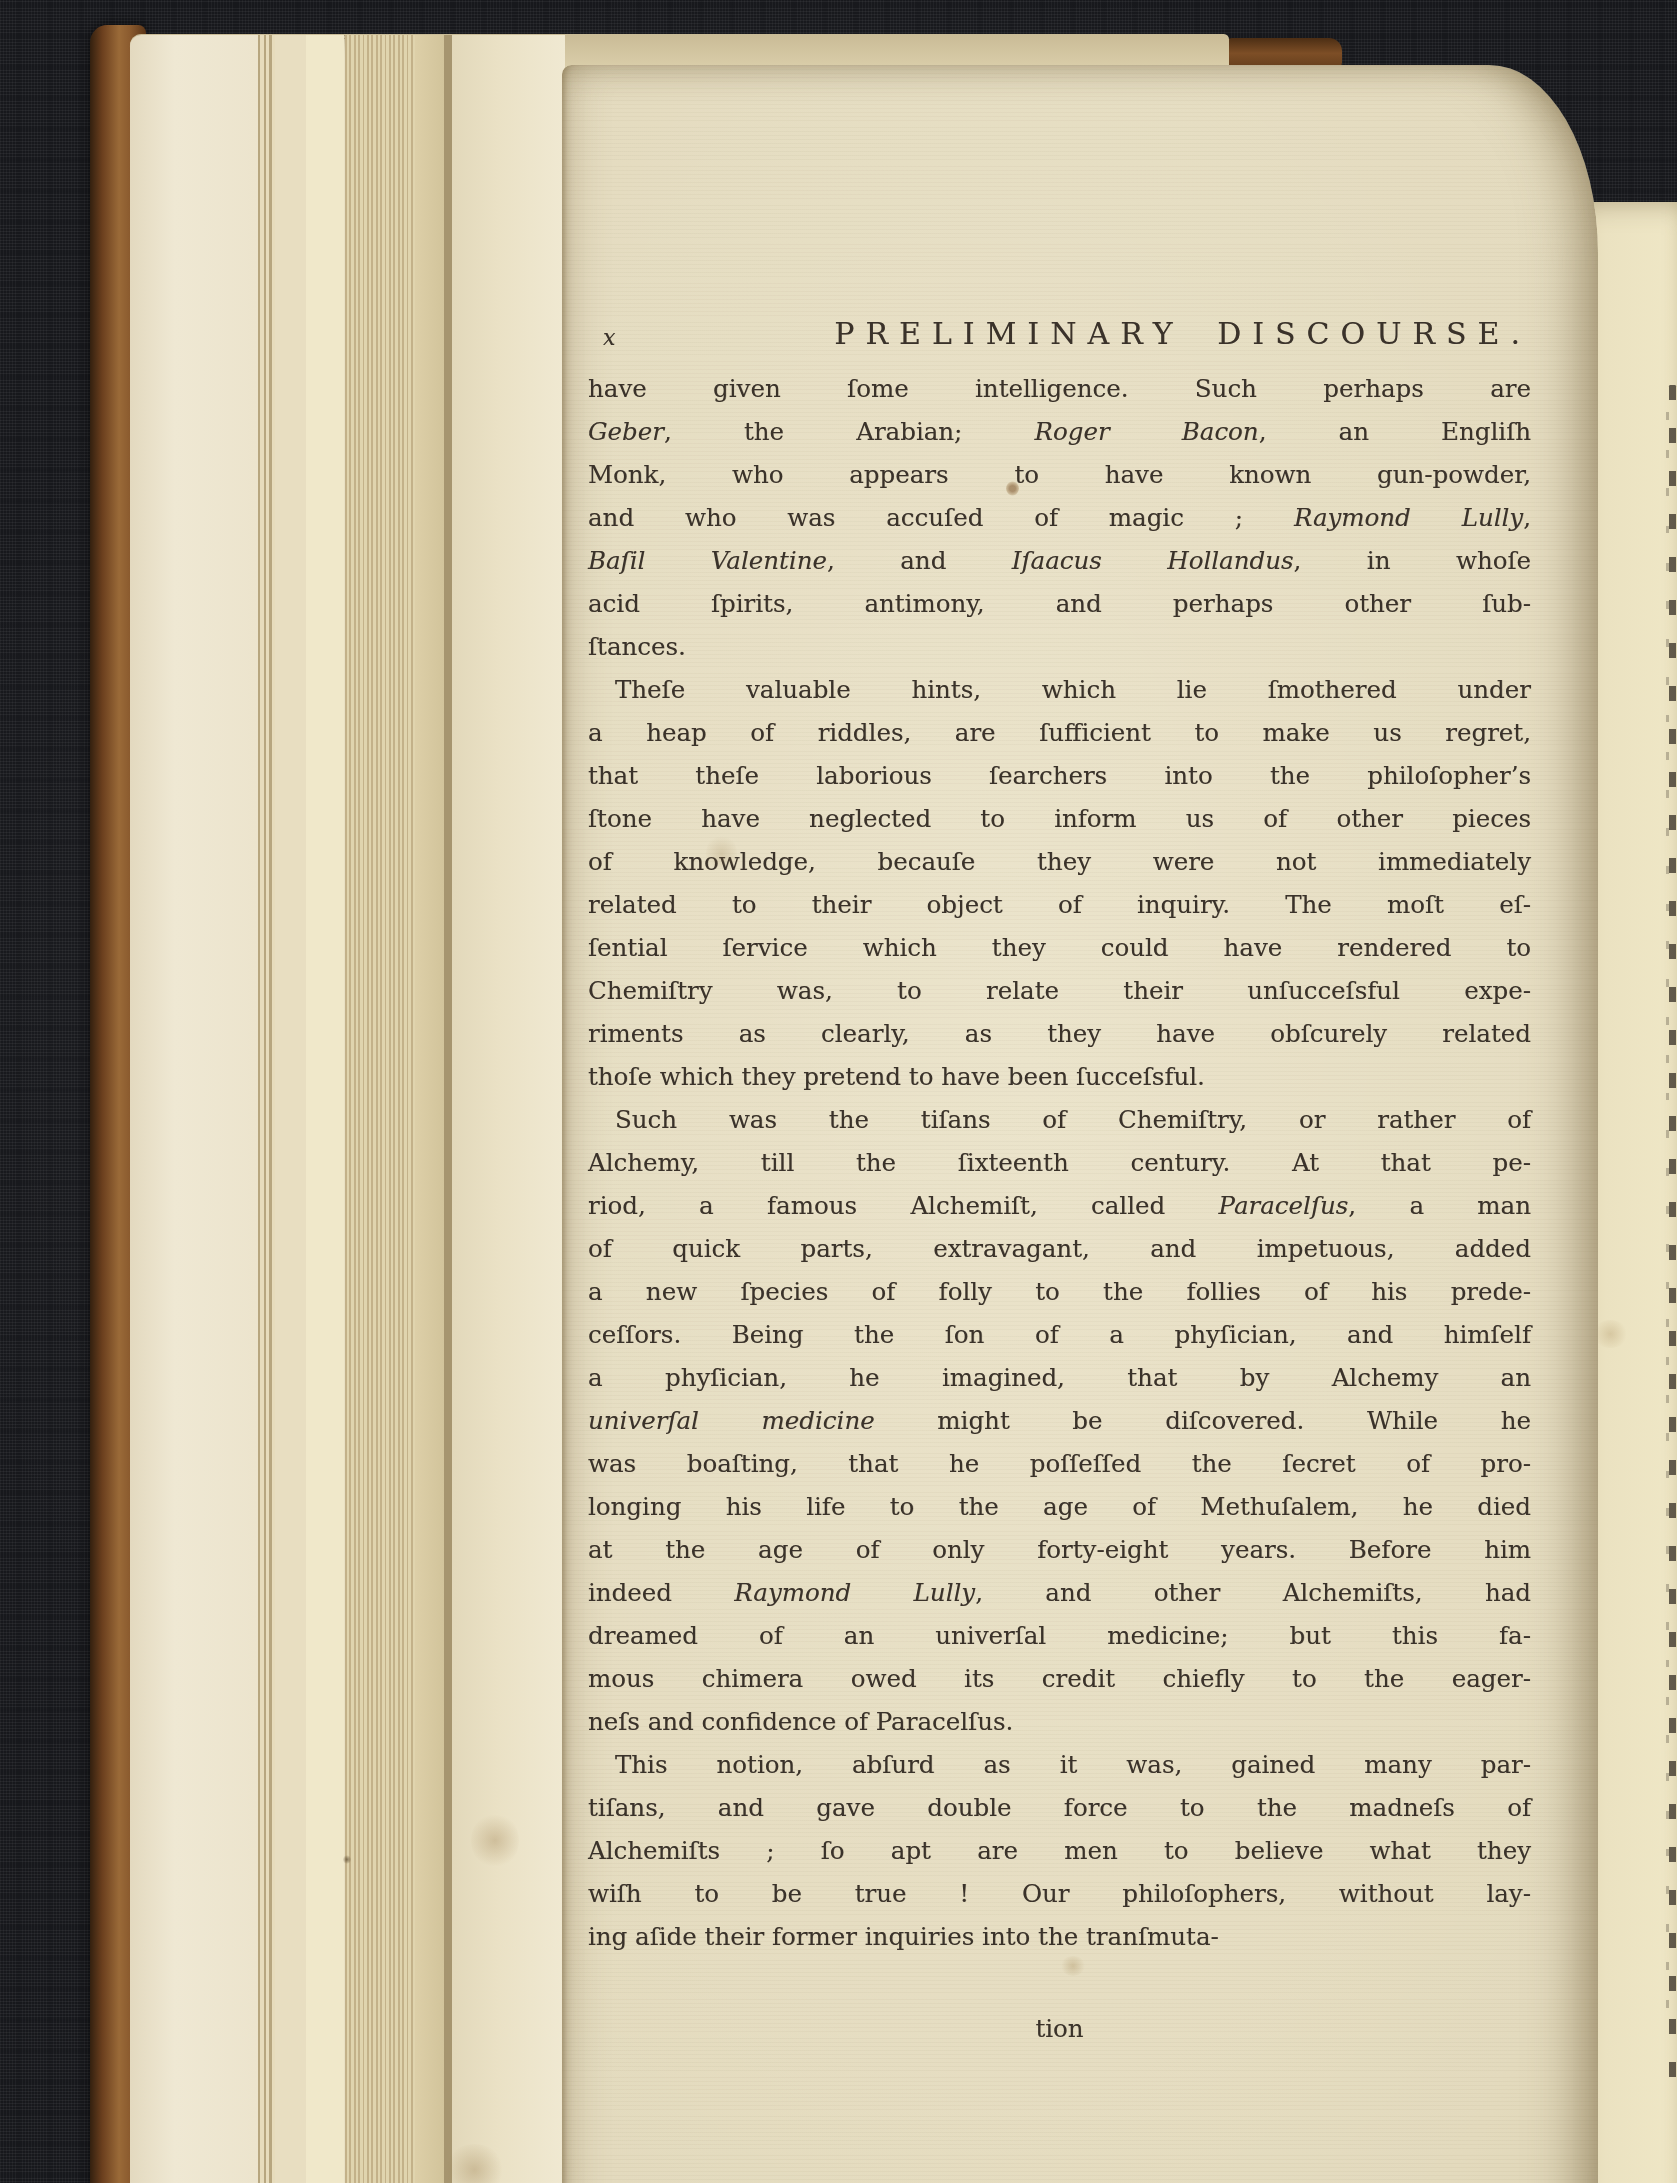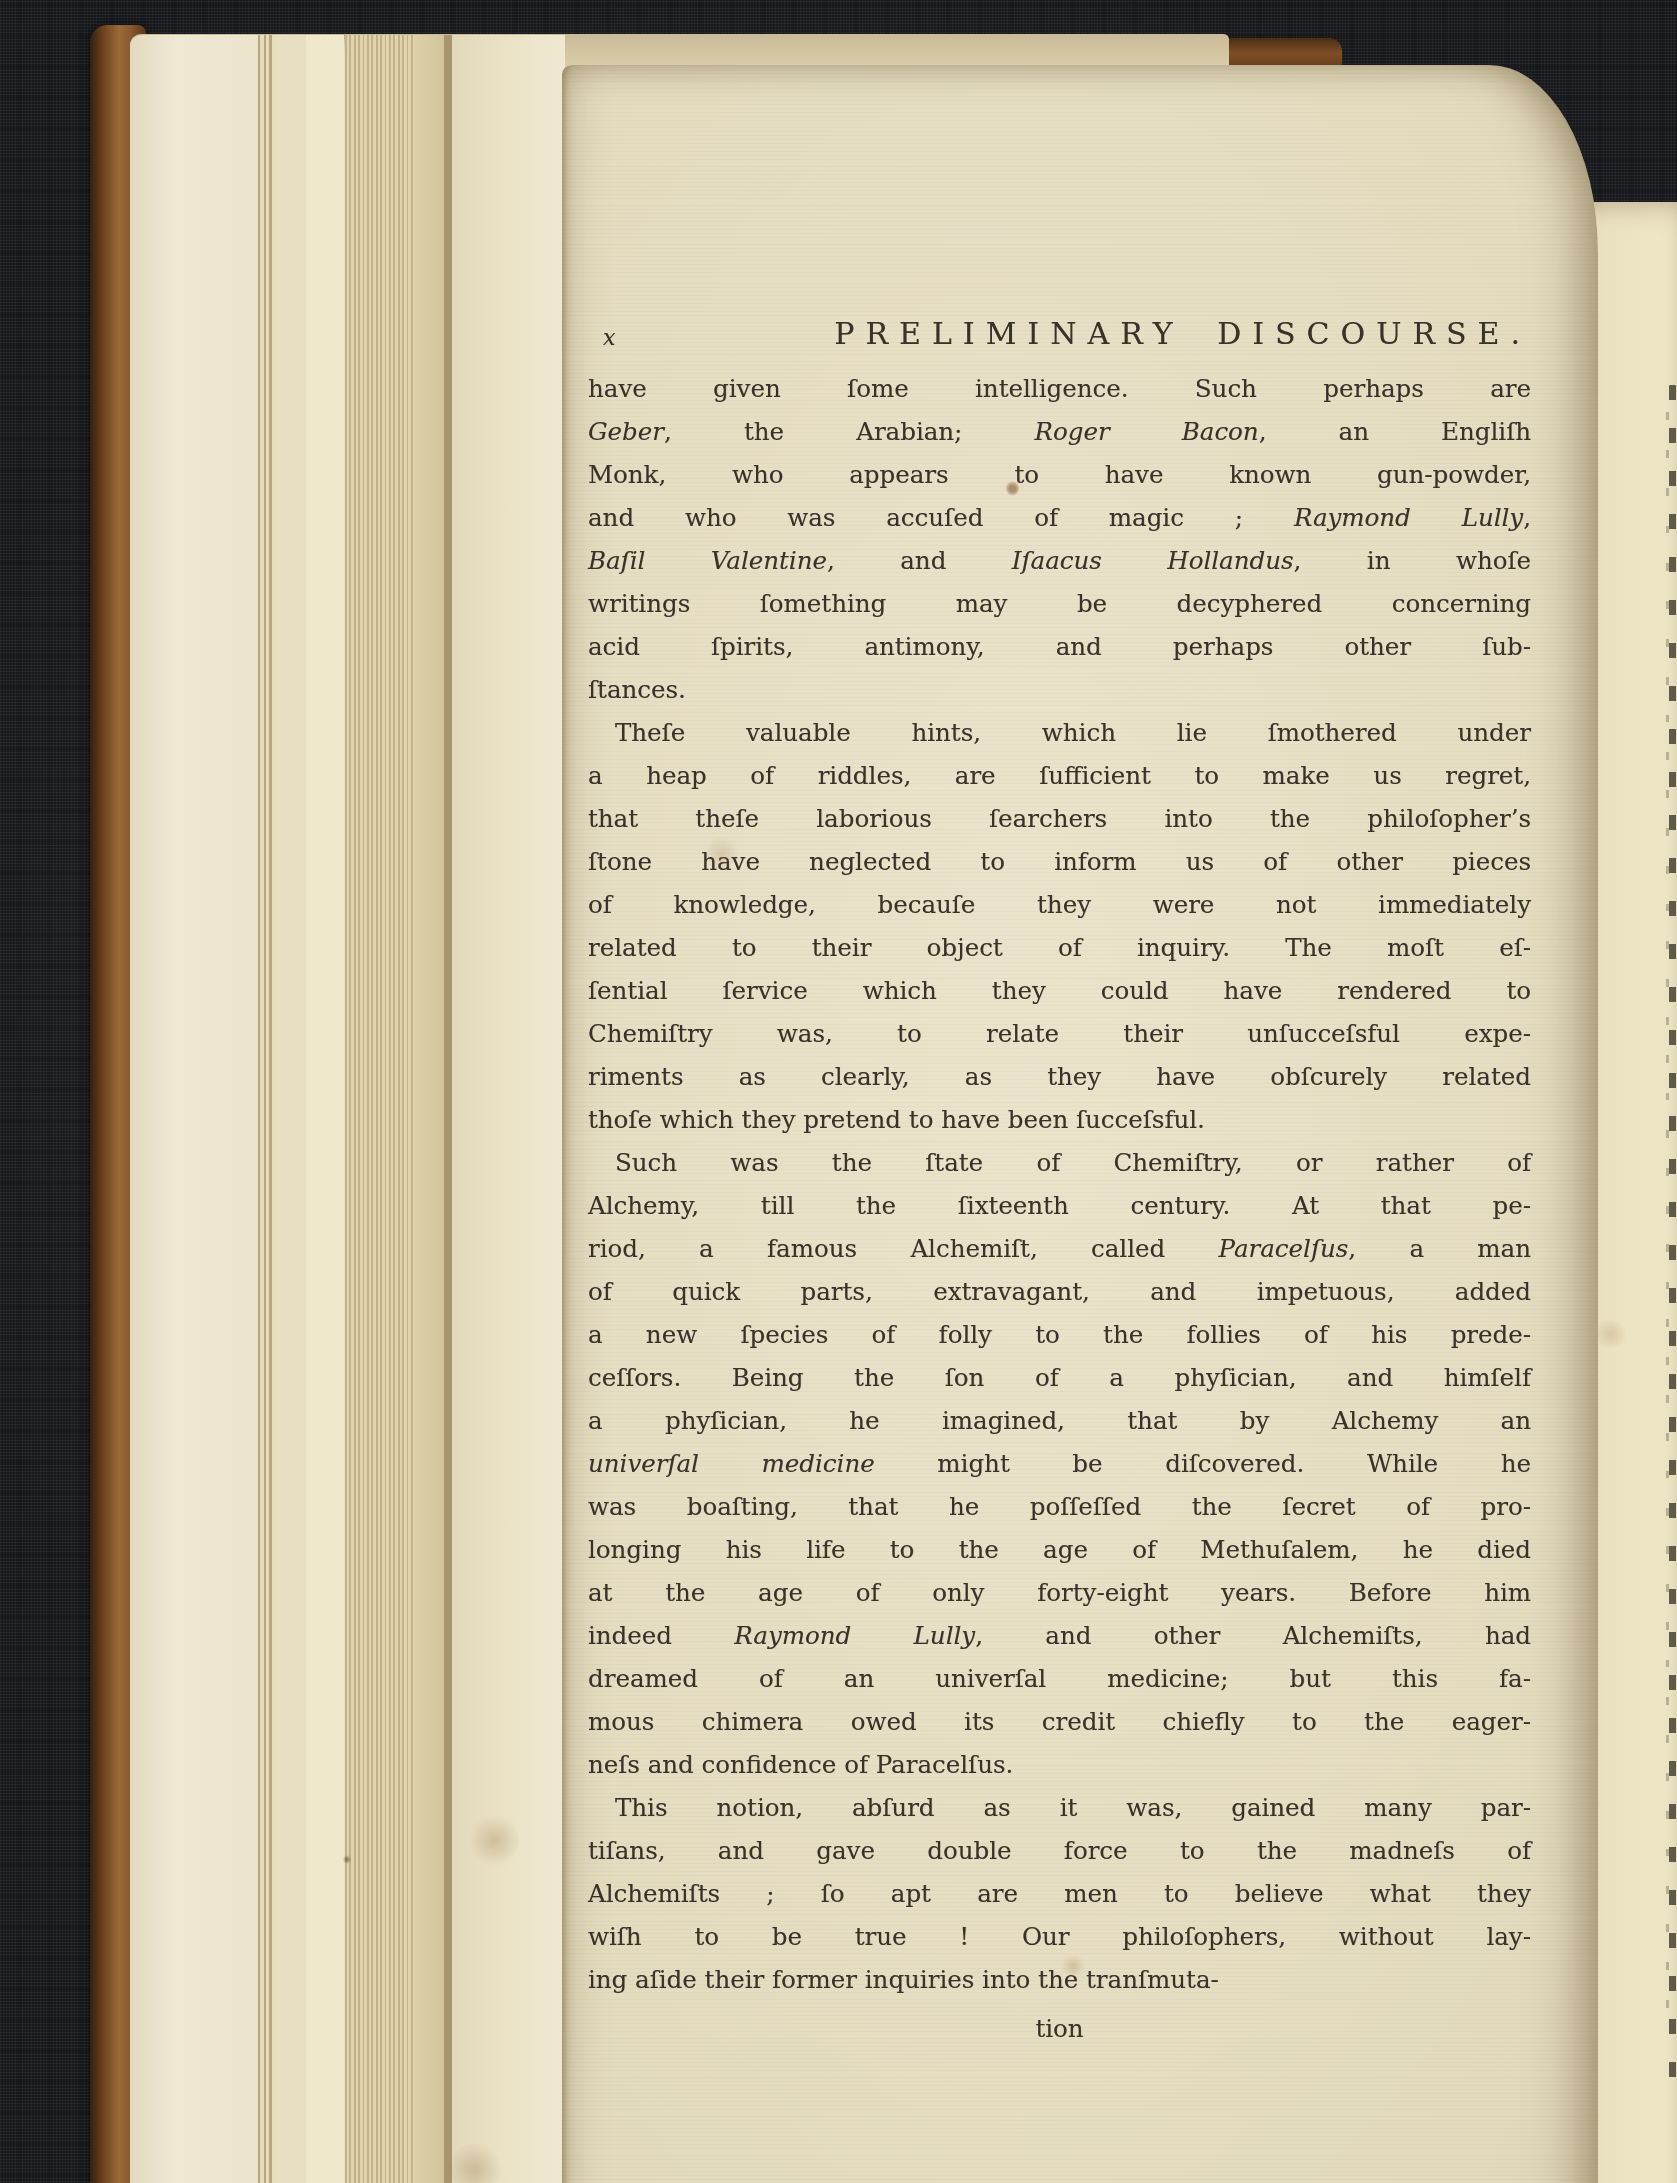--- a/index.html
+++ b/index.html
@@ -173,34 +173,33 @@
       <span class="folio">x</span>
       <span class="running-title">PRELIMINARY DISCOURSE.</span>
     </div>
 
     <div class="text-block" id="text-block">
         <div class="line"><span>have given ſome intelligence. Such perhaps are</span></div>
         <div class="line"><span class="it">Geber</span><span>, the Arabian; </span><span class="it">Roger Bacon</span><span>, an Engliſh</span></div>
         <div class="line"><span>Monk, who appears to have known gun-powder,</span></div>
         <div class="line"><span>and who was accuſed of magic ; </span><span class="it">Raymond Lully</span><span>,</span></div>
         <div class="line"><span class="it">Baſil Valentine</span><span>, and </span><span class="it">Iſaacus Hollandus</span><span>, in whoſe</span></div>
-        <div class="line"><span>writings ſomething may be decyphered concerning</span></div>
         <div class="line"><span>acid ſpirits, antimony, and perhaps other ſub-</span></div>
         <div class="line para-end"><span>ſtances.</span></div>
         <div class="line indent"><span>Theſe valuable hints, which lie ſmothered under</span></div>
         <div class="line"><span>a heap of riddles, are ſufficient to make us regret,</span></div>
         <div class="line"><span>that theſe laborious ſearchers into the philoſopher’s</span></div>
         <div class="line"><span>ſtone have neglected to inform us of other pieces</span></div>
         <div class="line"><span>of knowledge, becauſe they were not immediately</span></div>
         <div class="line"><span>related to their object of inquiry. The moſt eſ-</span></div>
         <div class="line"><span>ſential ſervice which they could have rendered to</span></div>
         <div class="line"><span>Chemiſtry was, to relate their unſucceſsful expe-</span></div>
         <div class="line"><span>riments as clearly, as they have obſcurely related</span></div>
         <div class="line para-end"><span>thoſe which they pretend to have been ſucceſsful.</span></div>
-        <div class="line indent"><span>Such was the ſtate of Chemiſtry, or rather of</span></div>
+        <div class="line indent"><span>Such was the tiſans of Chemiſtry, or rather of</span></div>
         <div class="line"><span>Alchemy, till the ſixteenth century. At that pe-</span></div>
         <div class="line"><span>riod, a famous Alchemiſt, called </span><span class="it">Paracelſus</span><span>, a man</span></div>
         <div class="line"><span>of quick parts, extravagant, and impetuous, added</span></div>
         <div class="line"><span>a new ſpecies of folly to the follies of his prede-</span></div>
         <div class="line"><span>ceſſors. Being the ſon of a phyſician, and himſelf</span></div>
         <div class="line"><span>a phyſician, he imagined, that by Alchemy an</span></div>
         <div class="line"><span class="it">univerſal medicine</span><span> might be diſcovered. While he</span></div>
         <div class="line"><span>was boaſting, that he poſſeſſed the ſecret of pro-</span></div>
         <div class="line"><span>longing his life to the age of Methuſalem, he died</span></div>
         <div class="line"><span>at the age of only forty-eight years. Before him</span></div>

